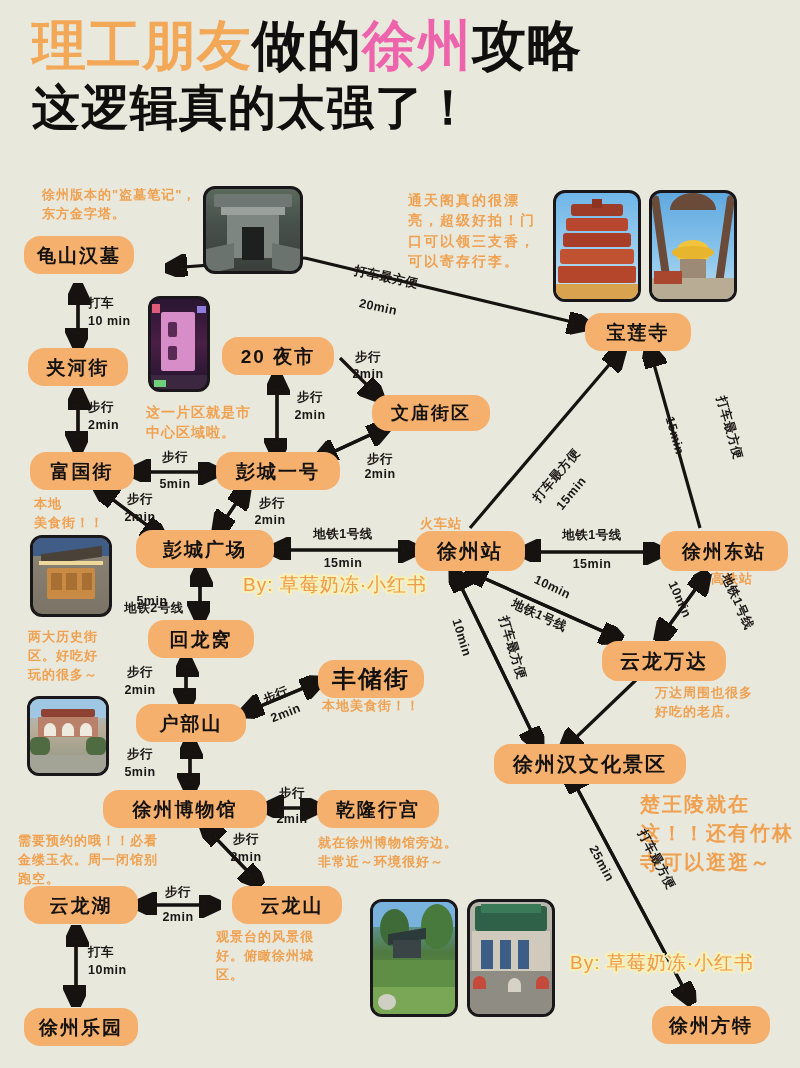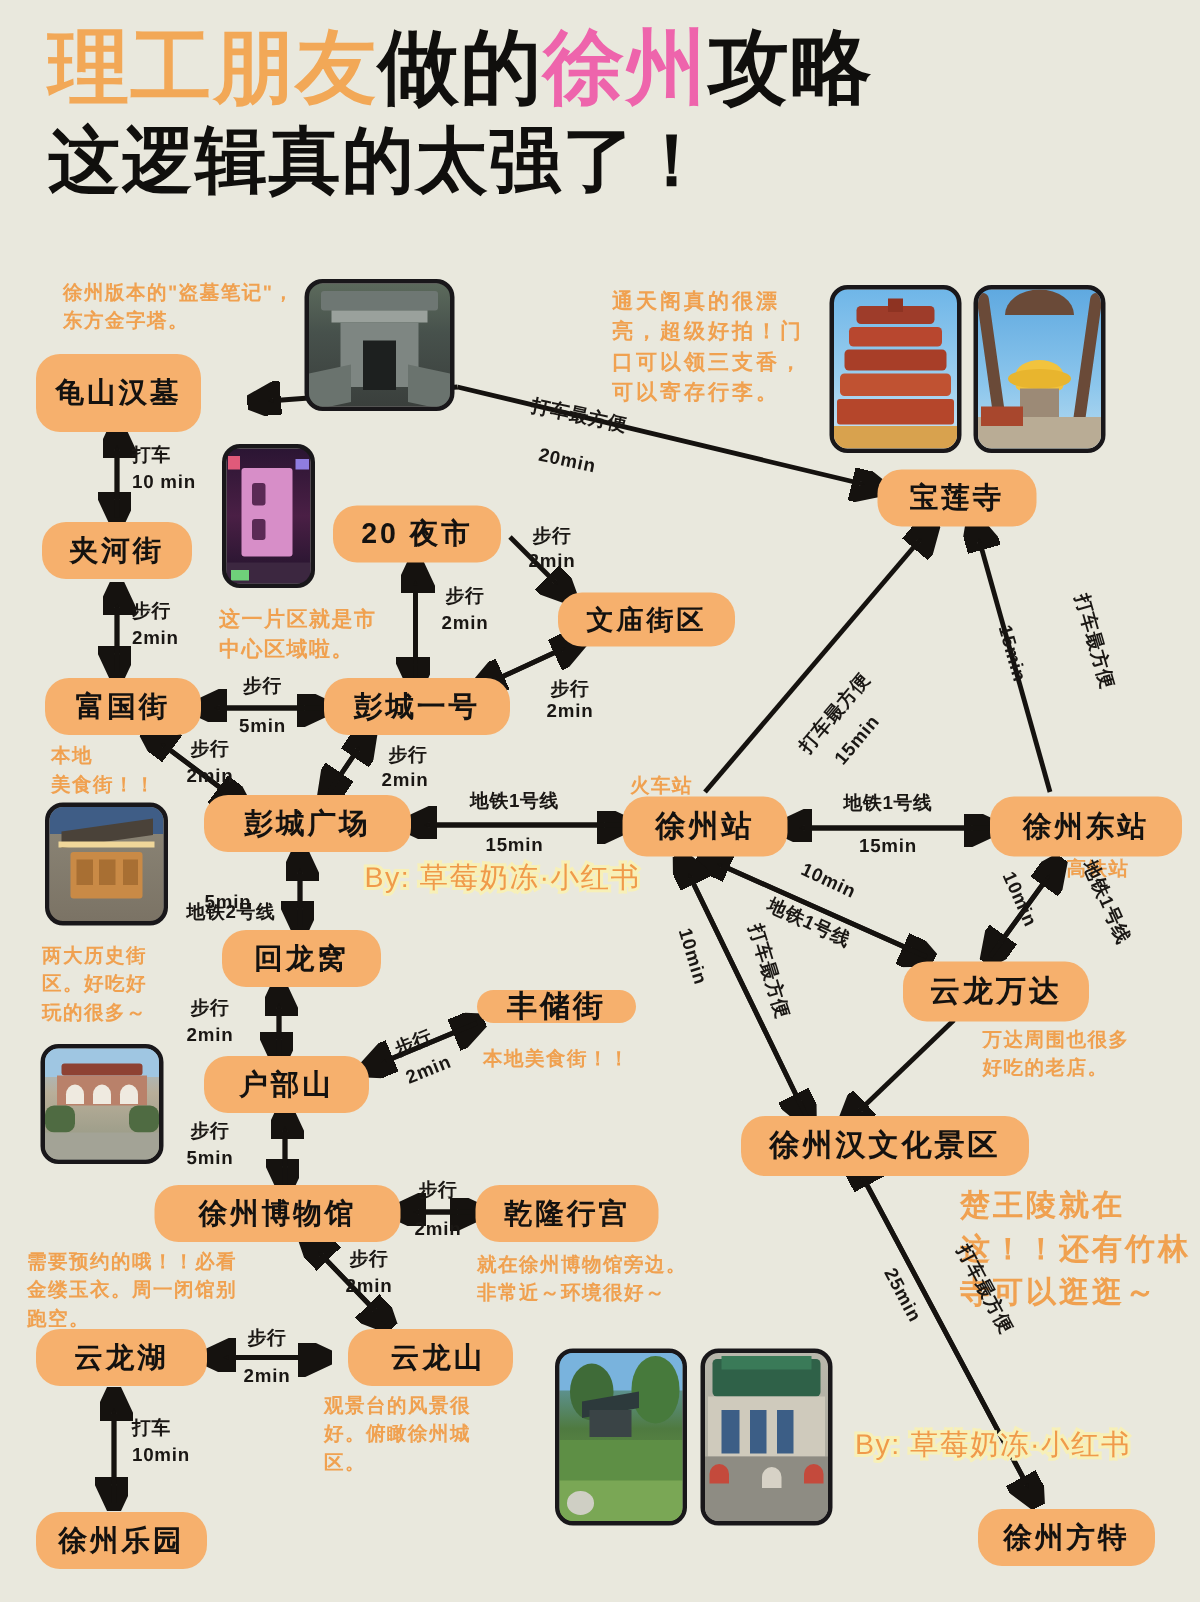--- a/index.html
+++ b/index.html
@@ -285,21 +285,21 @@
   <div class="note" style="left:216px;top:928px;font-size:13px;">观景台的风景很
 好。俯瞰徐州城
 区。</div>
   <div class="note" style="left:640px;top:790px;font-size:20px;letter-spacing:2px;">楚王陵就在
 这！！还有竹林
 寺可以逛逛～</div>
 
   <div class="tag" style="left:420px;top:515px;">火车站</div>
   <div class="tag" style="left:711px;top:570px;">高铁站</div>
 
-  <div class="node" style="left:24px;top:236px;width:110px;height:52px;font-size:19px;">龟山汉墓</div>
+  <div class="node" style="left:24px;top:236px;width:110px;height:38px;font-size:19px;">龟山汉墓</div>
 
   <div class="node" style="left:28px;top:348px;width:100px;height:38px;font-size:19px;">夹河街</div>
 
   <div class="node" style="left:222px;top:337px;width:112px;height:38px;font-size:19px;">20 夜市</div>
 
   <div class="node" style="left:372px;top:395px;width:118px;height:36px;font-size:18px;">文庙街区</div>
 
   <div class="node" style="left:585px;top:313px;width:106px;height:38px;font-size:19px;">宝莲寺</div>
 
   <div class="node" style="left:30px;top:452px;width:104px;height:38px;font-size:19px;">富国街</div>
@@ -307,21 +307,21 @@
   <div class="node" style="left:216px;top:452px;width:124px;height:38px;font-size:19px;">彭城一号</div>
 
   <div class="node" style="left:136px;top:530px;width:138px;height:38px;font-size:19px;">彭城广场</div>
 
   <div class="node" style="left:415px;top:531px;width:110px;height:40px;font-size:20px;">徐州站</div>
 
   <div class="node" style="left:660px;top:531px;width:128px;height:40px;font-size:19px;">徐州东站</div>
 
   <div class="node" style="left:148px;top:620px;width:106px;height:38px;font-size:19px;">回龙窝</div>
 
-  <div class="node" style="left:318px;top:660px;width:106px;height:22px;font-size:20px;text-align:center;">丰储街</div>
+  <div class="node" style="left:318px;top:660px;width:106px;height:38px;font-size:24px;text-align:center;">丰储街</div>
 
   <div class="node" style="left:136px;top:704px;width:110px;height:38px;font-size:19px;">户部山</div>
 
   <div class="node" style="left:602px;top:641px;width:124px;height:40px;font-size:20px;">云龙万达</div>
 
   <div class="node" style="left:494px;top:744px;width:192px;height:40px;font-size:20px;">徐州汉文化景区</div>
 
   <div class="node" style="left:103px;top:790px;width:164px;height:38px;font-size:19px;">徐州博物馆</div>
 
   <div class="node" style="left:317px;top:790px;width:122px;height:38px;font-size:19px;">乾隆行宫</div>

